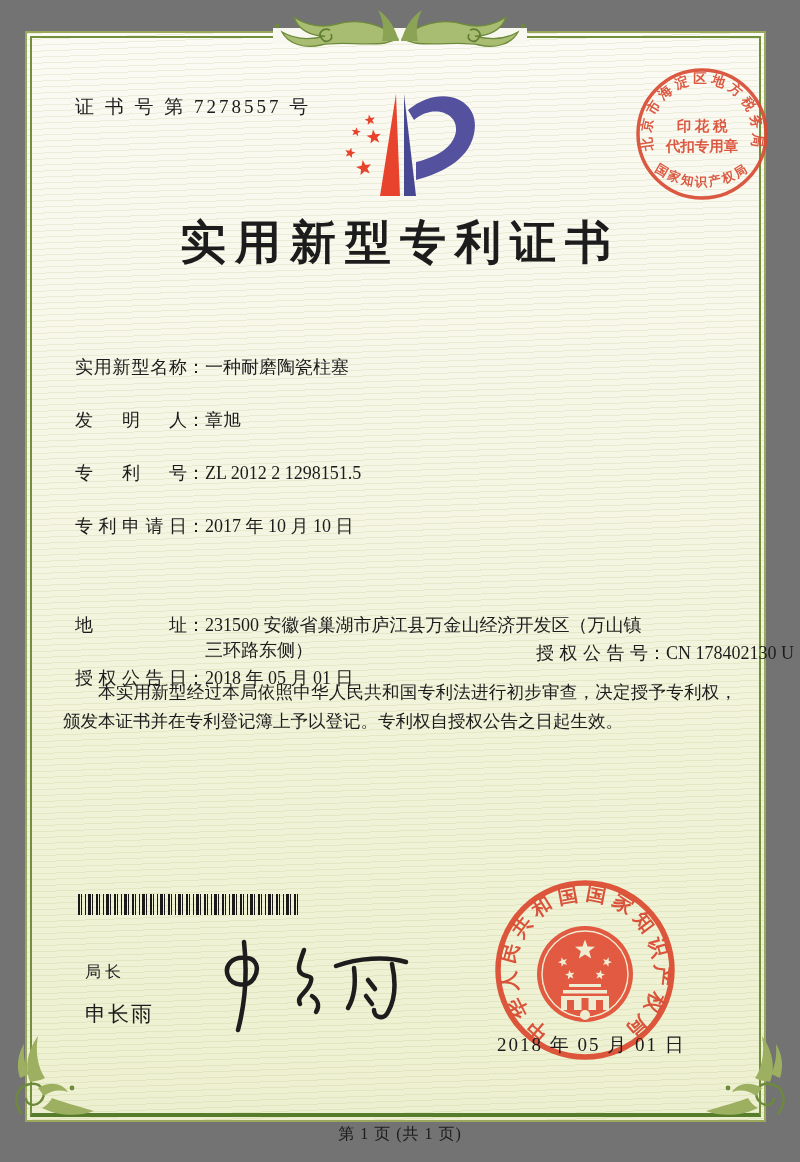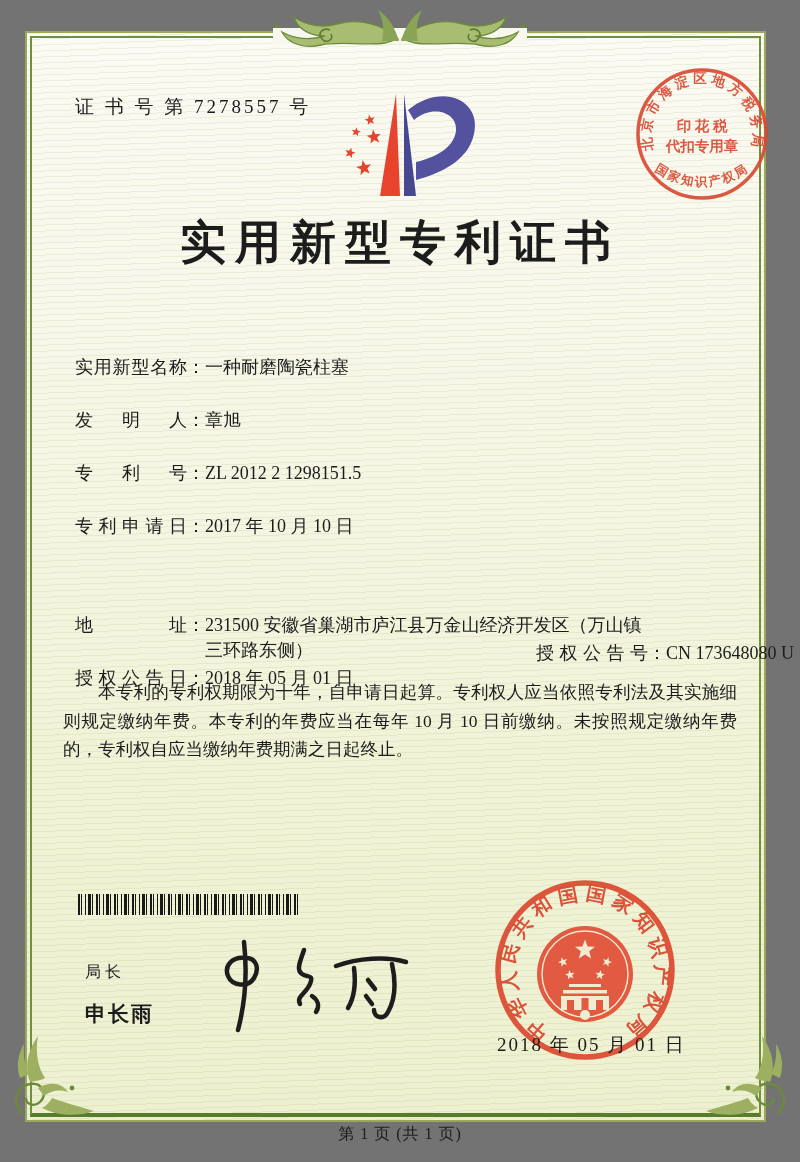--- a/index.html
+++ b/index.html
@@ -35,21 +35,21 @@
   .paras { position:absolute; left:63px; right:63px; top:678px; font-size:17.5px;
     line-height:28.5px; text-align:justify; }
   .paras p { text-indent:2em; }
 
   .barcode { position:absolute; left:78px; top:894px; width:222px; height:21px;
     background:repeating-linear-gradient(90deg,#191919 0 2px,rgba(0,0,0,0) 2px 3px,#191919 3px 4px,
       rgba(0,0,0,0) 4px 7px,#191919 7px 8px,rgba(0,0,0,0) 8px 10px,#191919 10px 13px,
       rgba(0,0,0,0) 13px 14px,#191919 14px 15px,rgba(0,0,0,0) 15px 18px); }
 
   .signer-title { position:absolute; left:85px; top:962px; font-size:16px; letter-spacing:4px; }
-  .signer-name  { position:absolute; left:85px; top:1000px; font-size:21px; letter-spacing:2px;font-weight:bold; }
+  .signer-name  { position:absolute; left:85px; top:1000px; font-size:21px; letter-spacing:2px; }
 
   .signature-svg { position:absolute; left:208px; top:936px; }
 
   .seal-svg  { position:absolute; left:493px; top:878px; opacity:.93; }
   .stamp-svg { position:absolute; left:626px; top:58px; opacity:.9; }
   .seal-date { position:absolute; left:497px; top:1032px; font-size:19px; letter-spacing:2px; z-index:5; }
 
   .footer { position:absolute; left:0; right:0; top:1088px; text-align:center; font-size:16px; letter-spacing:1px;margin-top:36px; }
 
   .orn-top   { position:absolute; left:265px; top:6px; }
@@ -147,26 +147,26 @@
       <span class="flabel">专利申请日</span><span class="fcolon">：</span><span class="fvalue">2017 年 10 月 10 日</span>
     </div>
     <div class="field-row" style="top:588px">
       <span class="flabel">地址</span><span class="fcolon">：</span><span class="fvalue">231500 安徽省巢湖市庐江县万金山经济开发区（万山镇
 三环路东侧）</span>
     </div>
 
     <div class="field-row" style="top:641px; right:63px">
       <span class="flabel">授权公告日</span><span class="fcolon">：</span><span class="fvalue">2018 年 05 月 01 日</span>
       <span class="grant-right">
-        <span class="flabel">授权公告号</span><span class="fcolon">：</span><span class="fvalue">CN 173648080 U</span>
+        <span class="flabel">授权公告号</span><span class="fcolon">：</span><span class="fvalue">CN 178402130 U</span>
       </span>
     </div>
 
     <div class="paras">
-      <p>本专利的专利权期限为十年，自申请日起算。专利权人应当依照专利法及其实施细则规定缴纳年费。本专利的年费应当在每年 10 月 10 日前缴纳。未按照规定缴纳年费的，专利权自应当缴纳年费期满之日起终止。</p>
+      <p>本实用新型经过本局依照中华人民共和国专利法进行初步审查，决定授予专利权，颁发本证书并在专利登记簿上予以登记。专利权自授权公告之日起生效。</p>
     </div>
 
     <div class="barcode"></div>
 
     <div class="signer-title">局长</div>
     <div class="signer-name">申长雨</div>
 
     <svg class="signature-svg" width="210" height="100" viewBox="0 0 210 100" fill="none" stroke="#1d1d1d" stroke-width="4.5" stroke-linecap="round">
       <path d="M38,22 C24,20 16,30 20,40 C24,50 40,52 46,42 C52,32 48,22 38,22 Z"></path>
       <path d="M36,6 C38,24 40,56 30,94"></path>

